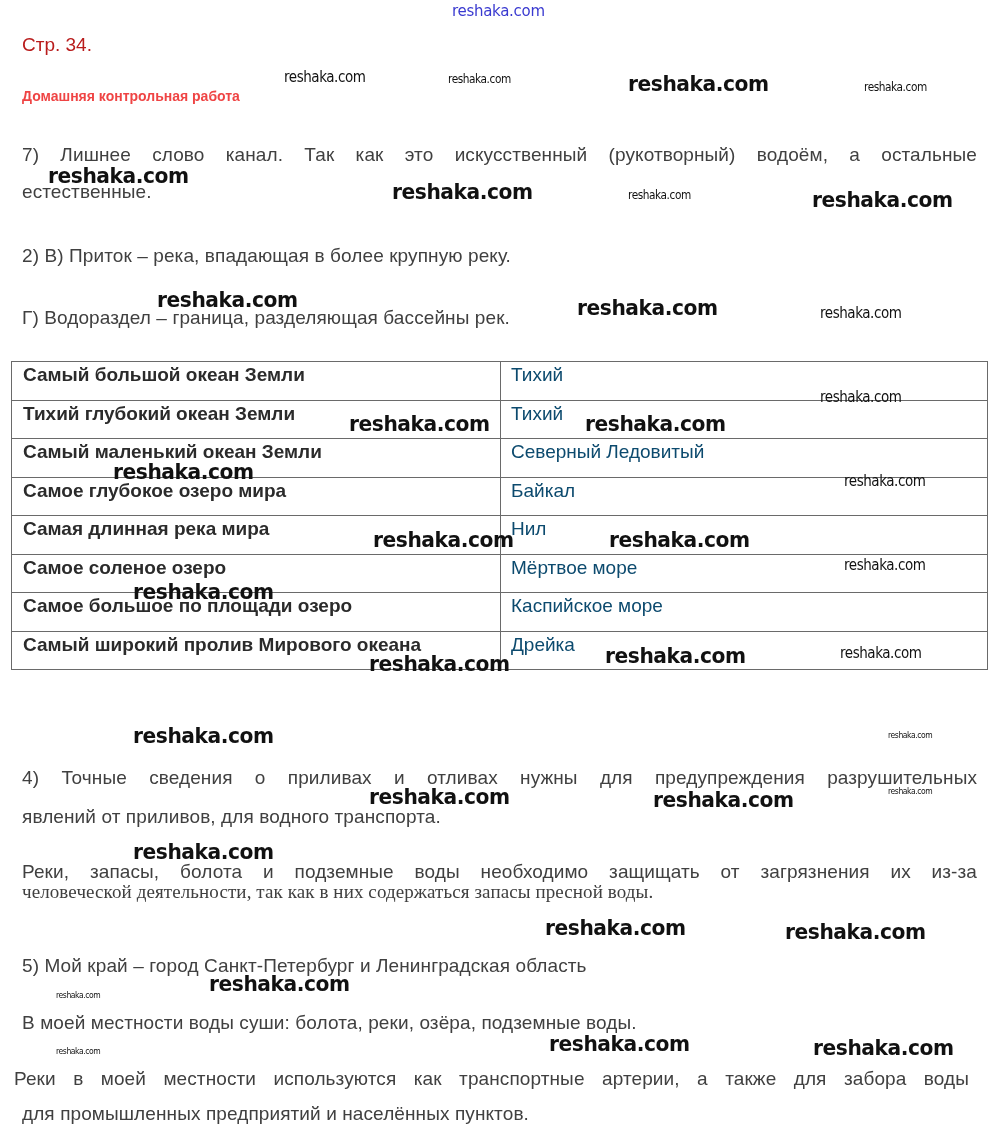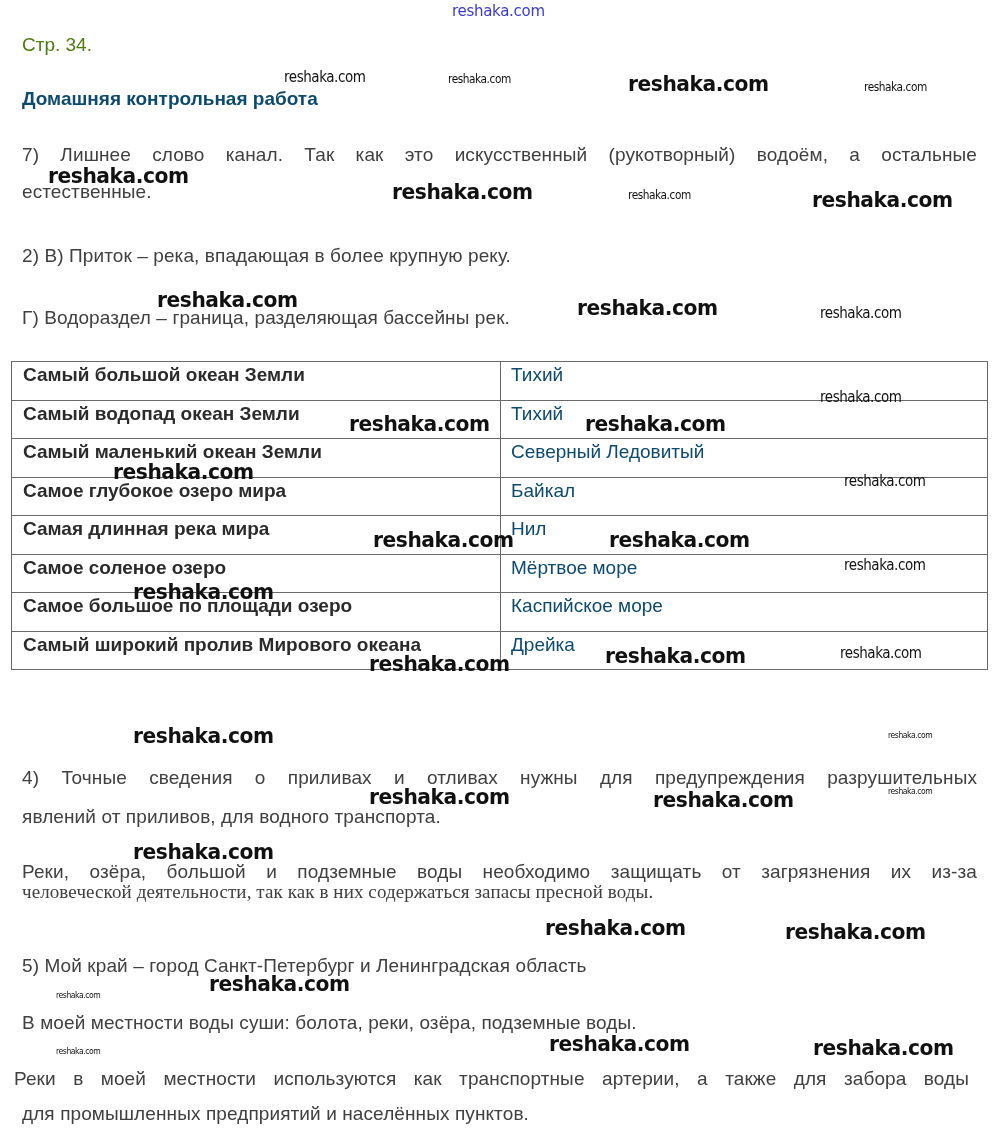--- a/index.html
+++ b/index.html
@@ -3,21 +3,21 @@
 <meta charset="utf-8">
 <style>
   html, body { margin: 0; padding: 0; background: #ffffff; }
   body {
     width: 1000px; height: 1139px; position: relative; overflow: hidden;
     font-family: "Liberation Sans", sans-serif; color: #3a3a3a;
   }
   .abs { position: absolute; white-space: nowrap; }
   .para { font-size: 19px; color: #404040; letter-spacing: 0.1px; }
   .just { text-align: justify; text-align-last: justify; white-space: normal; }
-  .heading { font-size: 19px; font-weight: bold; color: #0c4a6e; }
+  .heading { font-size: 14px; font-weight: bold; color: #ef4444; }
   .wm { font-family: "DejaVu Sans", sans-serif; color: #111; position: absolute; white-space: nowrap; letter-spacing: -0.5px; }
   .wm-big { font-size: 22px; font-weight: bold; transform: scaleX(0.92); transform-origin: left top; }
   .wm-mid { font-size: 15px; transform: scaleX(0.9); transform-origin: left top; }
   .wm-small { font-size: 12px; transform: scaleX(0.88); transform-origin: left top; }
   .wm-tiny { font-size: 9px; transform: scaleX(0.85); transform-origin: left top; }
   .wm-top { font-size: 15px; color: #3a3ad0; font-family: "DejaVu Sans", sans-serif; letter-spacing: -0.3px; }
 
   table.facts {
     position: absolute; left: 11px; top: 361px; width: 977px;
     border-collapse: collapse; table-layout: fixed;
@@ -27,37 +27,37 @@
     vertical-align: top; font-size: 19px; line-height: 26px;
   }
   table.facts td.q { width: 467px; font-weight: bold; color: #2b2b2b; }
   table.facts td.a { color: #0c4a6e; padding-left: 10px; }
 </style>
 </head>
 <body>
 
 <div class="abs wm-top" style="left:452px; top:2px;">reshaka.com</div>
 
-<div class="abs heading" style="left:22px; top:34px; font-weight:normal; font-size:19px; color:#4d7c0f;">Стр. 34.</div>
+<div class="abs heading" style="left:22px; top:34px; font-weight:normal; font-size:19px; color:#b91c1c;">Стр. 34.</div>
 <div class="abs heading" style="left:22px; top:88px;">Домашняя контрольная работа</div>
 
 <div class="abs para just" style="left:22px; top:144px; width:955px;">7) Лишнее слово канал. Так как это искусственный (рукотворный) водоём, а остальные</div>
 <div class="abs para" style="left:22px; top:181px;">естественные.</div>
 
 <div class="abs para" style="left:22px; top:245px;">2) В) Приток – река, впадающая в более крупную реку.</div>
 <div class="abs para" style="left:22px; top:307px;">Г) Водораздел – граница, разделяющая бассейны рек.</div>
 
 <table class="facts">
   <tbody>
     <tr>
         <td class="q">Самый большой океан Земли</td>
         <td class="a">Тихий</td>
       </tr>
     <tr>
-        <td class="q">Самый водопад океан Земли</td>
+        <td class="q">Тихий глубокий океан Земли</td>
         <td class="a">Тихий</td>
       </tr>
     <tr>
         <td class="q">Самый маленький океан Земли</td>
         <td class="a">Северный Ледовитый</td>
       </tr>
     <tr>
         <td class="q">Самое глубокое озеро мира</td>
         <td class="a">Байкал</td>
       </tr>
@@ -75,21 +75,21 @@
       </tr>
     <tr>
         <td class="q">Самый широкий пролив Мирового океана</td>
         <td class="a">Дрейка</td>
       </tr>
   </tbody>
 </table>
 
 <div class="abs para just" style="left:22px; top:767px; width:955px;">4) Точные сведения о приливах и отливах нужны для предупреждения разрушительных</div>
 <div class="abs para" style="left:22px; top:806px;">явлений от приливов, для водного транспорта.</div>
-<div class="abs para just" style="left:22px; top:861px; width:955px;">Реки, озёра, большой и подземные воды необходимо защищать от загрязнения их из-за</div>
+<div class="abs para just" style="left:22px; top:861px; width:955px;">Реки, запасы, болота и подземные воды необходимо защищать от загрязнения их из-за</div>
 <div class="abs para" style="left:22px; top:881px;font-family:Liberation Serif, serif;">человеческой деятельности, так как в них содержаться запасы пресной воды.</div>
 
 <div class="abs para" style="left:22px; top:955px;">5) Мой край – город Санкт-Петербург и Ленинградская область</div>
 <div class="abs para" style="left:22px; top:1012px;">В моей местности воды суши: болота, реки, озёра, подземные воды.</div>
 <div class="abs para just" style="left:14px; top:1068px; width:955px;">Реки в моей местности используются как транспортные артерии, а также для забора воды</div>
 <div class="abs para" style="left:22px; top:1103px;">для промышленных предприятий и населённых пунктов.</div>
 
 <div class="wm wm-mid" style="left:284px; top:68px;">reshaka.com</div>
 <div class="wm wm-small" style="left:448px; top:72px;">reshaka.com</div>
 <div class="wm wm-big" style="left:628px; top:71px;">reshaka.com</div>

